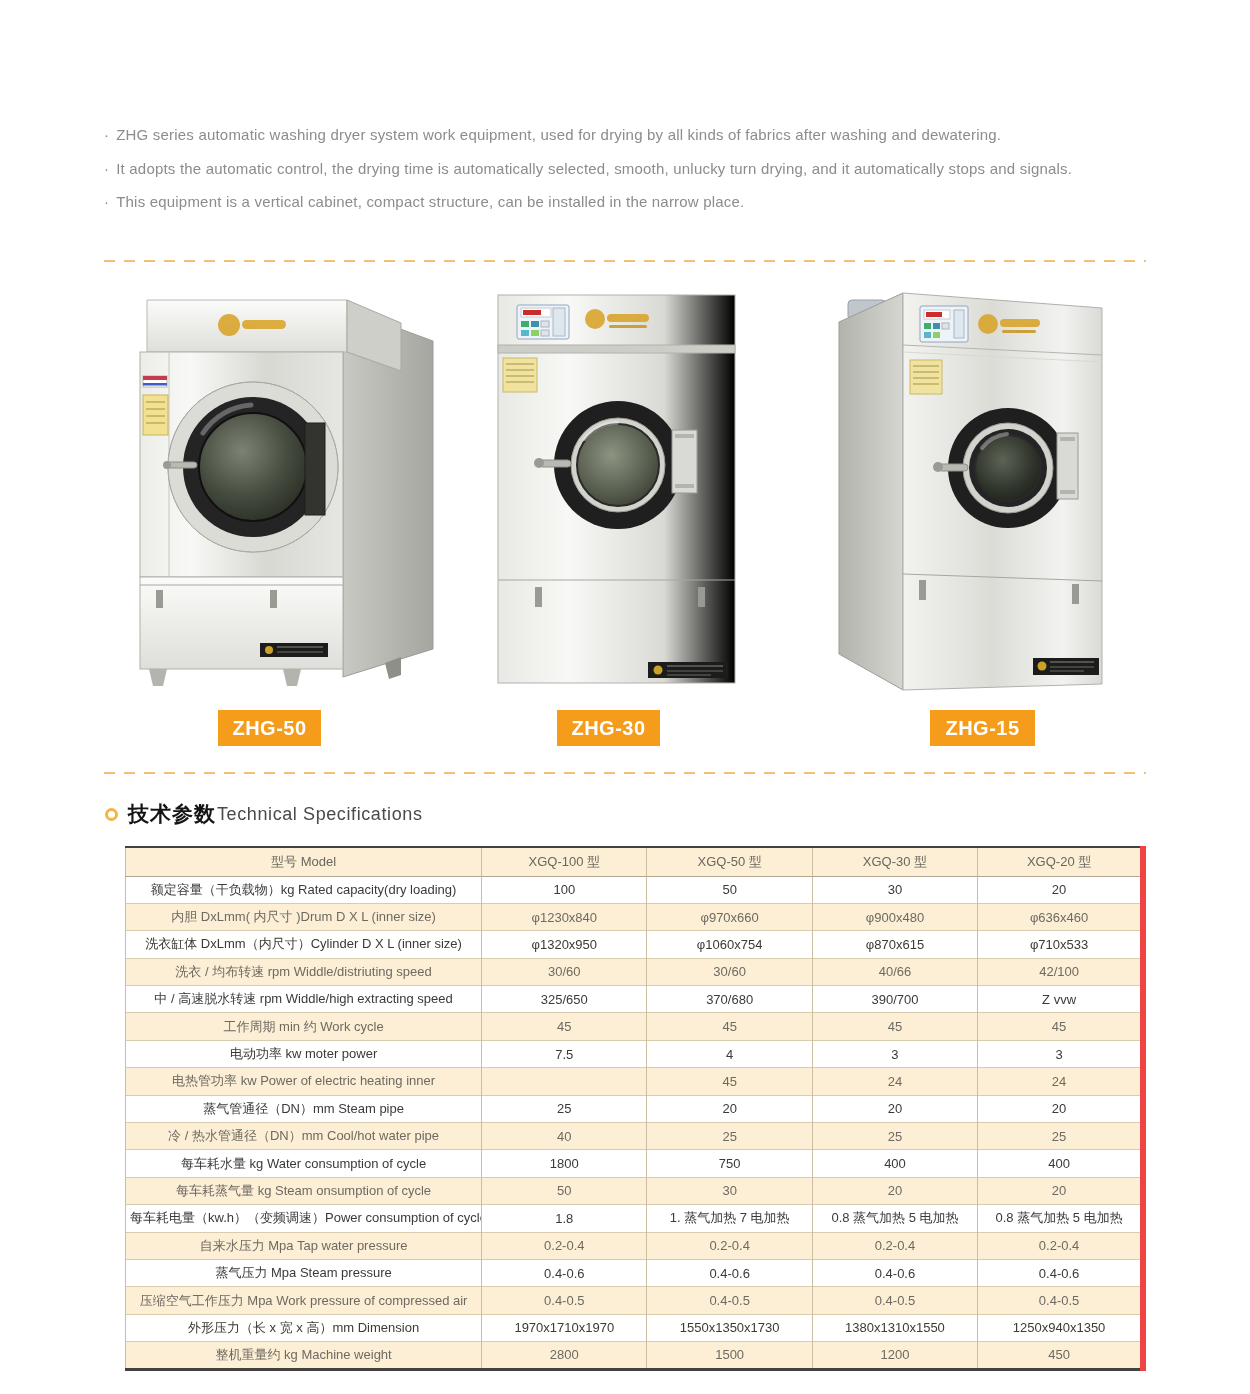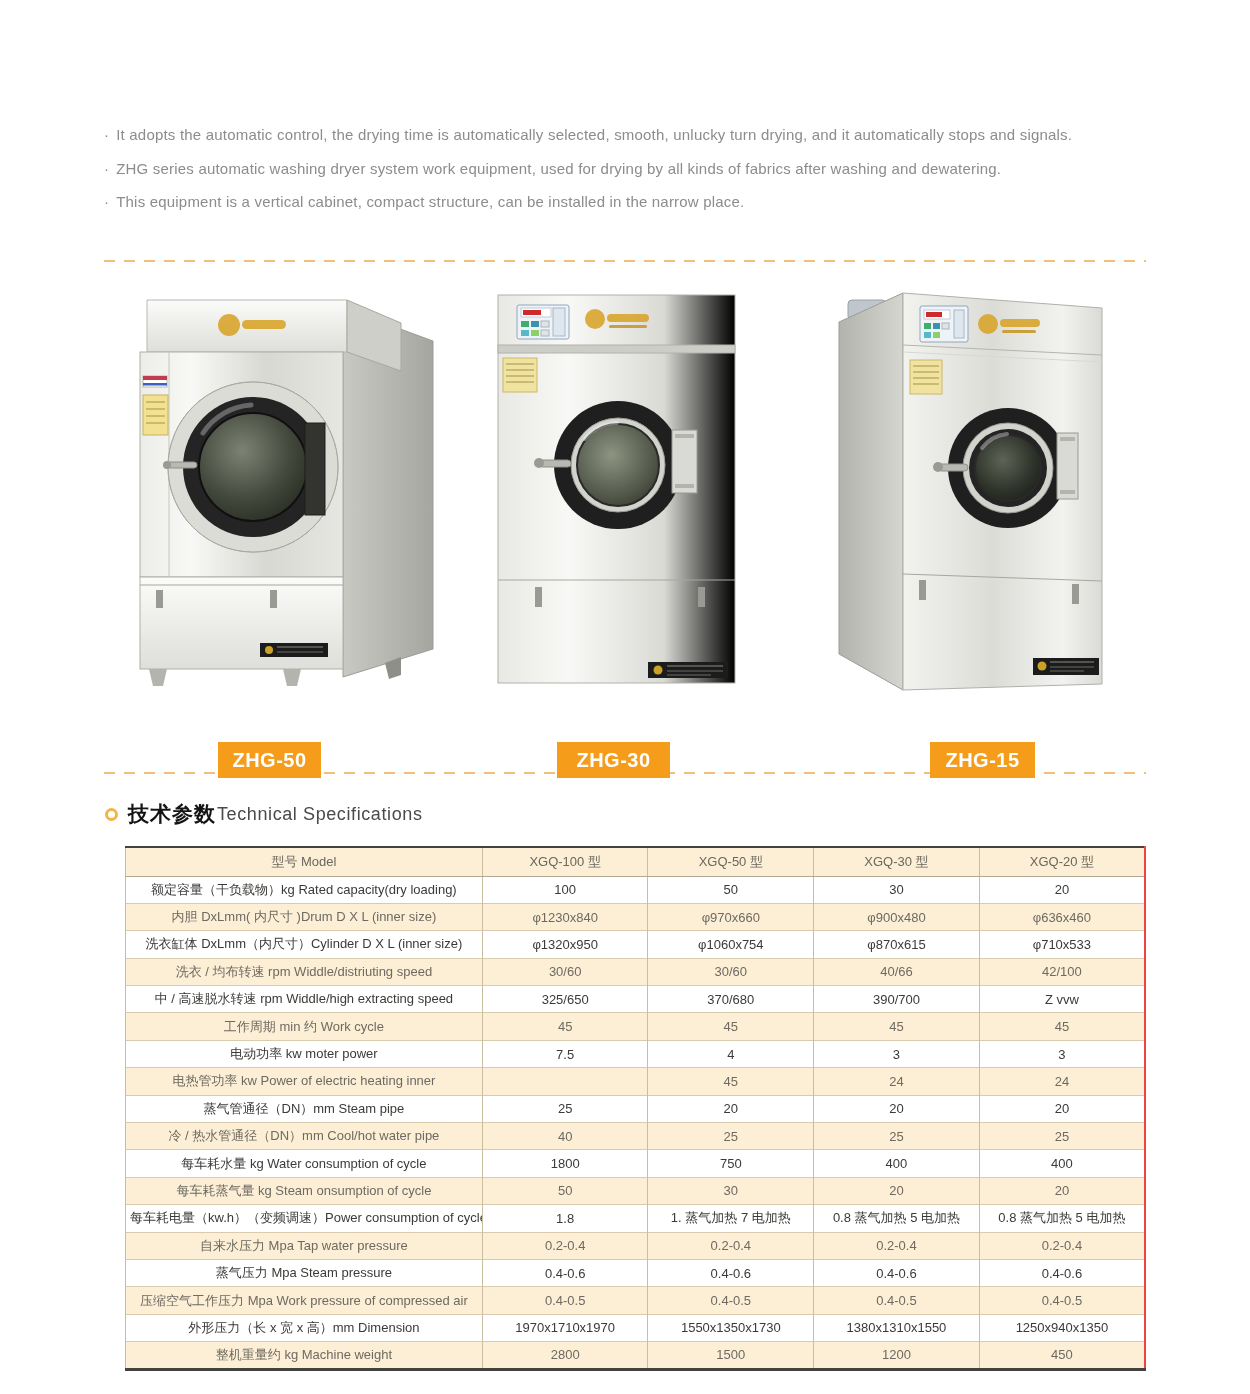--- a/index.html
+++ b/index.html
@@ -19,23 +19,23 @@
   #dash-bottom { top:772px; }
 
   
   .machine { position:absolute; }
   #machine-1 { left:133px; top:283px; }
   #machine-2 { left:487px; top:284px; }
   #machine-3 { left:826px; top:282px; }
 
   .model-badge { position:absolute; top:710px; height:36px; background:#F59D1B;
     color:#ffffff; font-size:20px; font-weight:bold; letter-spacing:0.5px;
-    display:flex; align-items:center; justify-content:center;margin-top:32px; }
+    display:flex; align-items:center; justify-content:center; }
   #badge-1 { left:218px; width:103px; }
-  #badge-2 { left:557px; width:113px; }
+  #badge-2 { left:557px; width:103px; }
   #badge-3 { left:930px; width:105px; }
 
   
   .section-header { position:absolute; left:105px; top:800px; display:flex; align-items:center; }
   .ring { width:13px; height:13px; border:3px solid #f5b544; border-radius:50%; background:#fff; margin-right:10px; }
   .title-zh { font-size:21px; font-weight:bold; color:#141414; letter-spacing:1px; }
   .title-en { font-size:18px; color:#4a4a4a; margin-left:1px; letter-spacing:0.6px; }
 
   
   .spec-table-wrap { position:absolute; left:104px; top:846px; width:1042px;padding-left:21px; }
@@ -47,30 +47,30 @@
     padding:1px 4px; border-left:1px solid #cbbda0; border-top:1px solid #d9ccae;
     overflow:hidden; white-space:nowrap; }
   table.spec th:first-child, table.spec td:first-child { border-left:1px solid #cbbda0; }
   table.spec tr > *:first-child { border-left:1px solid #cbbda0; }
   table.spec { border-left:0; }
   table.spec thead th { background:#fcefd6; color:#6a665e; font-weight:normal; height:29px;
     border-top:none; border-bottom:1px solid #b2a894; }
   table.spec tbody tr:nth-child(even) td { background:#fcefd6; color:#6e6a61; }
   table.spec tbody tr:nth-child(odd) td { background:#ffffff; color:#3b3a37; }
   table.spec tbody tr:first-child td { border-top:none; }
-  table.spec td:last-child, table.spec th:last-child { border-right:2px solid #ef4444; }
+  table.spec td:last-child, table.spec th:last-child { border-right:6px solid #ef4444; }
 </style>
 </head>
 <body>
 
 <div id="page">
 
   <div class="features">
+      <div class="bullet"><span class="dot">·</span><span>ZHG series automatic washing dryer system work equipment, used for drying by all kinds of fabrics after washing and dewatering.</span></div>
       <div class="bullet"><span class="dot">·</span><span>It adopts the automatic control, the drying time is automatically selected, smooth, unlucky turn drying, and it automatically stops and signals.</span></div>
-      <div class="bullet"><span class="dot">·</span><span>ZHG series automatic washing dryer system work equipment, used for drying by all kinds of fabrics after washing and dewatering.</span></div>
       <div class="bullet"><span class="dot">·</span><span>This equipment is a vertical cabinet, compact structure, can be installed in the narrow place.</span></div>
     </div>
 
   <div class="dash-sep" id="dash-top"></div>
   <div class="dash-sep" id="dash-bottom"></div>
 
   <svg id="machine-1" class="machine" width="307" height="417" viewBox="0 0 307 417">
     <defs>
       <linearGradient id="m1steel" x1="0" y1="0" x2="1" y2="0">
         <stop offset="0" stop-color="#ececе8"></stop>

